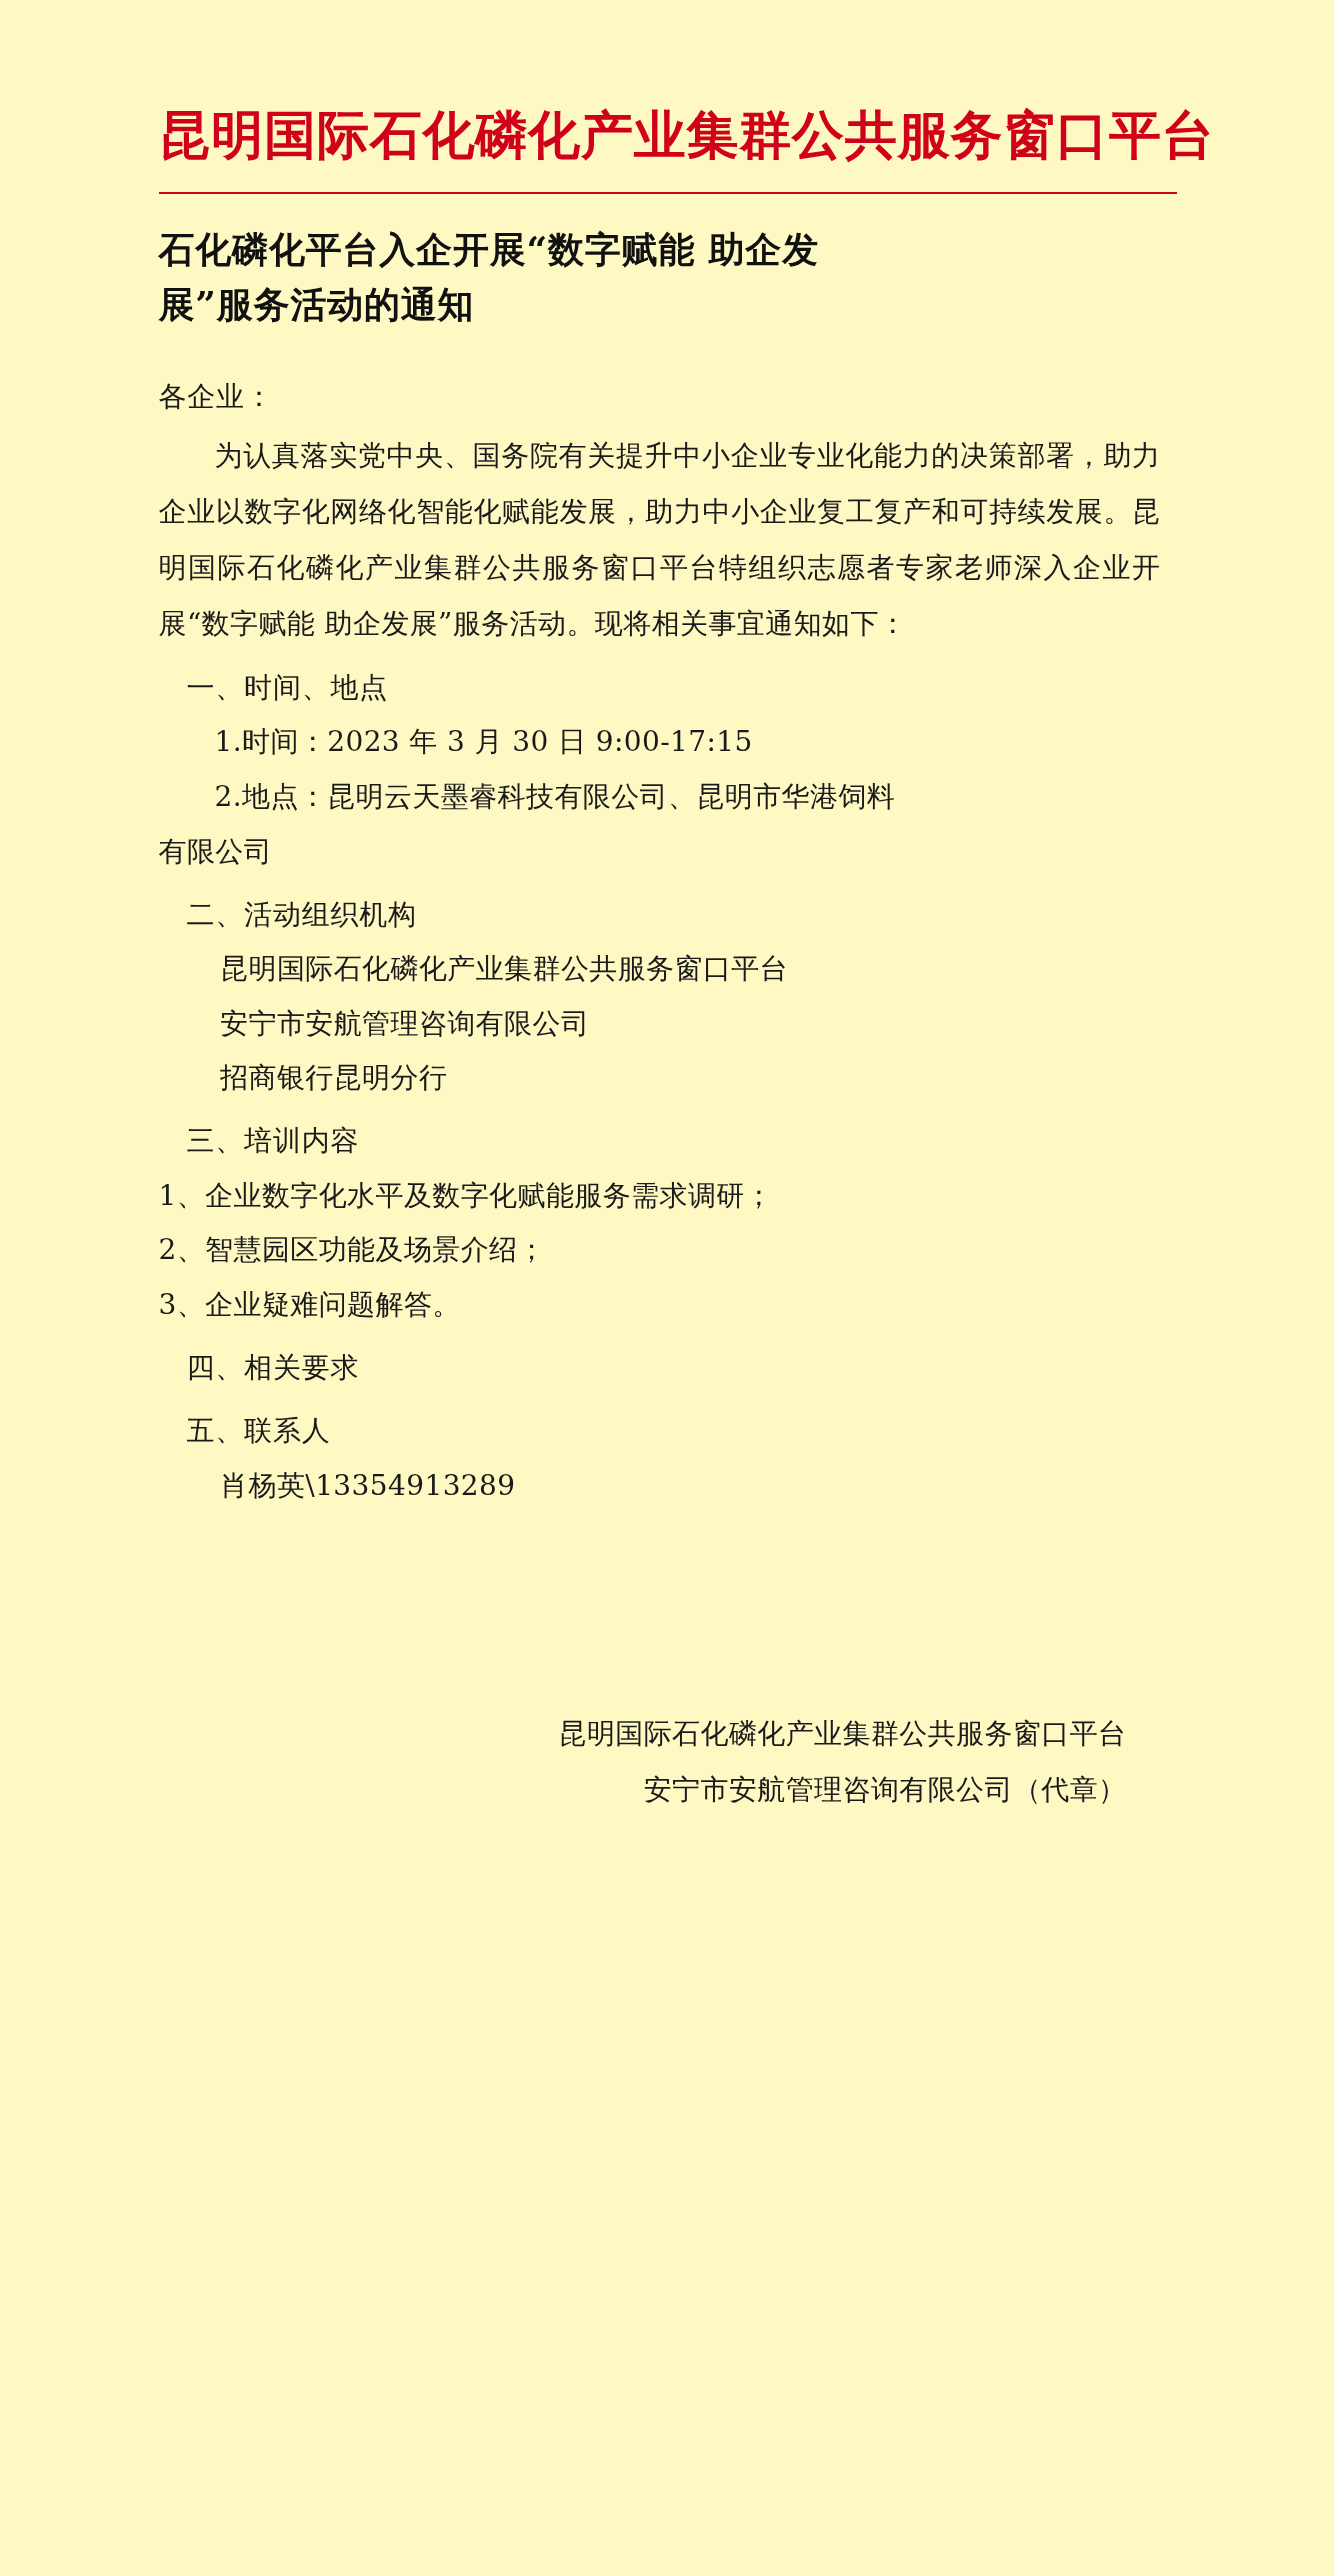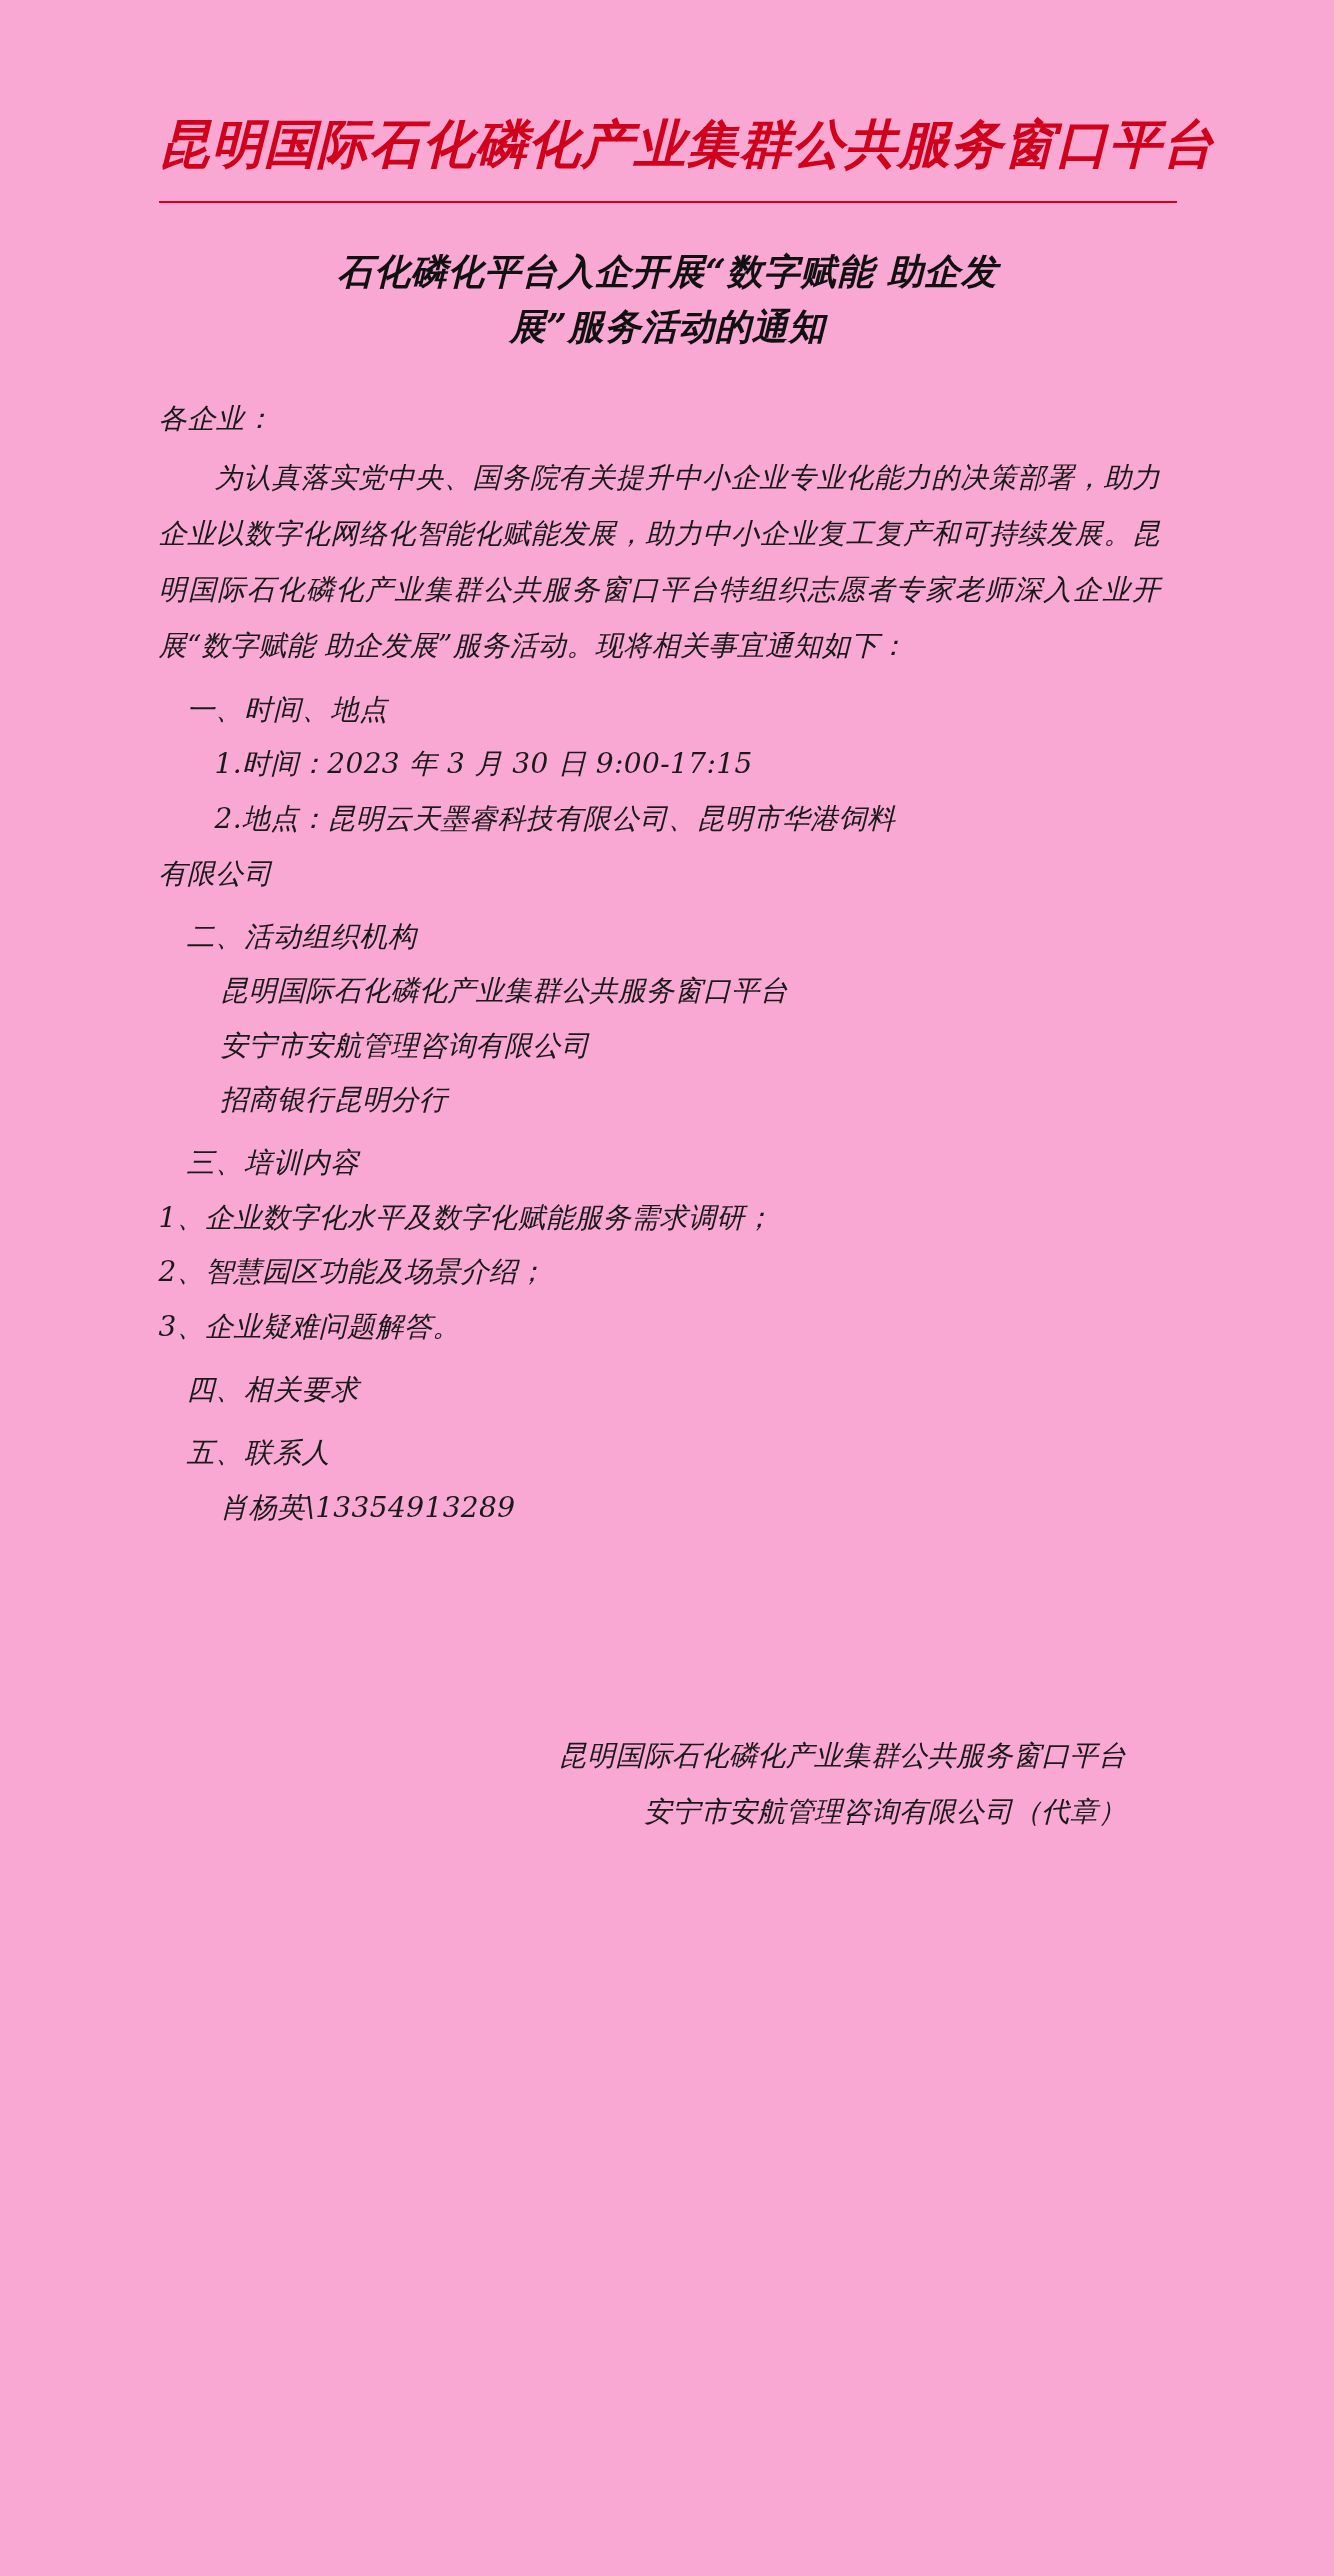--- a/index.html
+++ b/index.html
@@ -10,24 +10,23 @@
   body {
     width: 1335px;
     min-height: 2576px;
     font-family: "DejaVu Serif", "Liberation Serif", serif;
     color: #1a1a1a;
   }
   .page {
     width: 1335px;
     min-height: 2576px;
     box-sizing: border-box;
-    padding: 13px;
+    padding: 4px;
     position: relative;
-    background: #f9a8d4;
-    font-style: italic;
+    background: #fef9c3;
   }
   .doc-inner {
     width: 1018px;
     margin: 0 auto;
     padding-top: 101px;
   }
 
   
   .letterhead {
     text-align: center;
@@ -42,22 +41,21 @@
   }
   .letterhead-rule {
     border: none;
     border-top: 2.5px solid #d0021b;
     margin: 15px 0 0 0;
     height: 0;
   }
 
   
   .doc-title {
-    margin-top: 41px;
-    text-align: center;
+    margin-top: 28px;
     font-size: 36px;
     font-weight: bold;
     line-height: 1.55;
     letter-spacing: 0.8px;
     color: #111;
   }
   .doc-title .line2 {
     display: block;
   }
 

